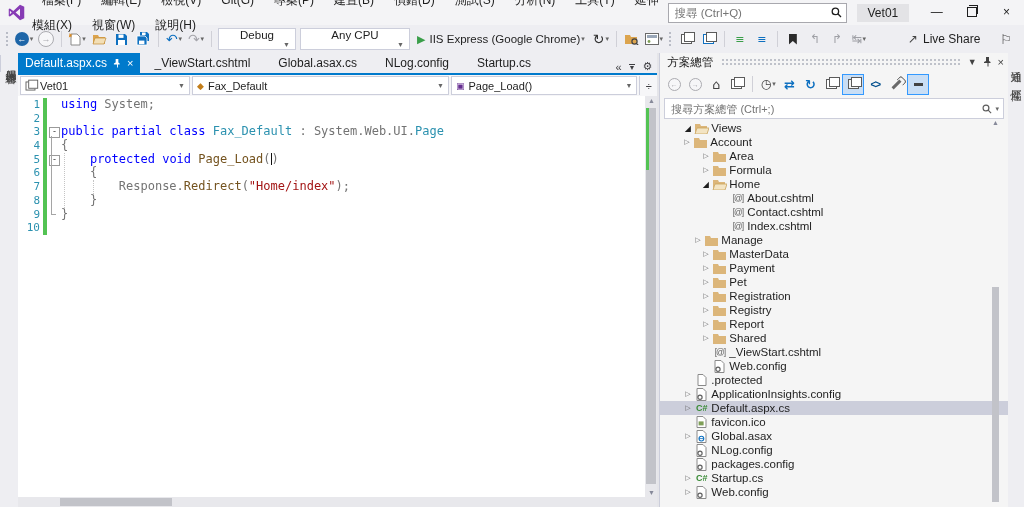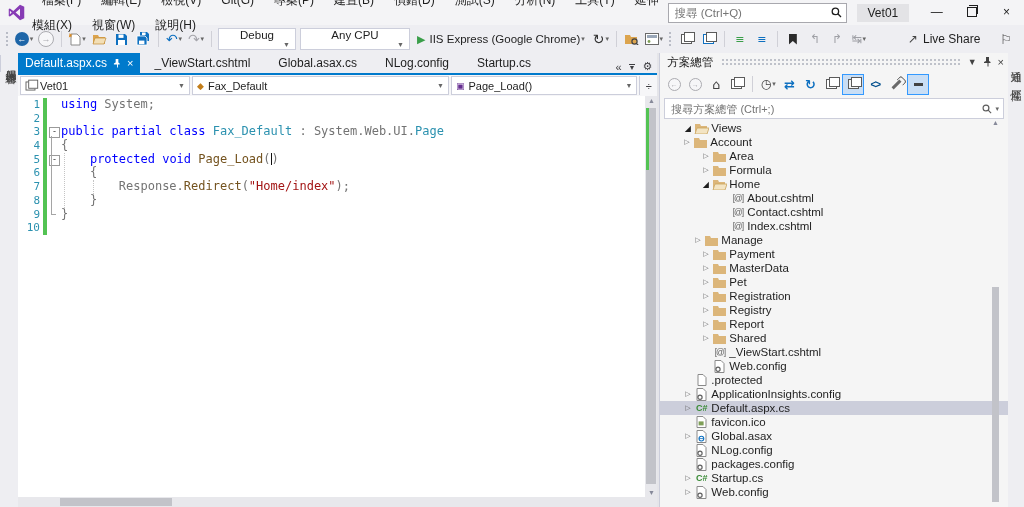--- a/index.html
+++ b/index.html
@@ -548,30 +548,30 @@
             </span>
             <span class="tlabel">Manage</span>
           </div>
           <div class="trow" style="padding-left: 40px;">
             <span class="tw">▷</span>
             <span class="tico">
               <svg width="15" height="12" viewBox="0 0 15 12">
                 <path d="M1 2h5l1 2h7v8H1z" fill="#DCB67A"></path>
               </svg>
             </span>
+            <span class="tlabel">MasterData</span>
+          </div>
+          <div class="trow" style="padding-left: 40px;">
+            <span class="tw">▷</span>
+            <span class="tico">
+              <svg width="15" height="12" viewBox="0 0 15 12">
+                <path d="M1 2h5l1 2h7v8H1z" fill="#DCB67A"></path>
+              </svg>
+            </span>
             <span class="tlabel">Payment</span>
-          </div>
-          <div class="trow" style="padding-left: 40px;">
-            <span class="tw">▷</span>
-            <span class="tico">
-              <svg width="15" height="12" viewBox="0 0 15 12">
-                <path d="M1 2h5l1 2h7v8H1z" fill="#DCB67A"></path>
-              </svg>
-            </span>
-            <span class="tlabel">MasterData</span>
           </div>
           <div class="trow" style="padding-left: 40px;">
             <span class="tw">▷</span>
             <span class="tico">
               <svg width="15" height="12" viewBox="0 0 15 12">
                 <path d="M1 2h5l1 2h7v8H1z" fill="#DCB67A"></path>
               </svg>
             </span>
             <span class="tlabel">Pet</span>
           </div>

